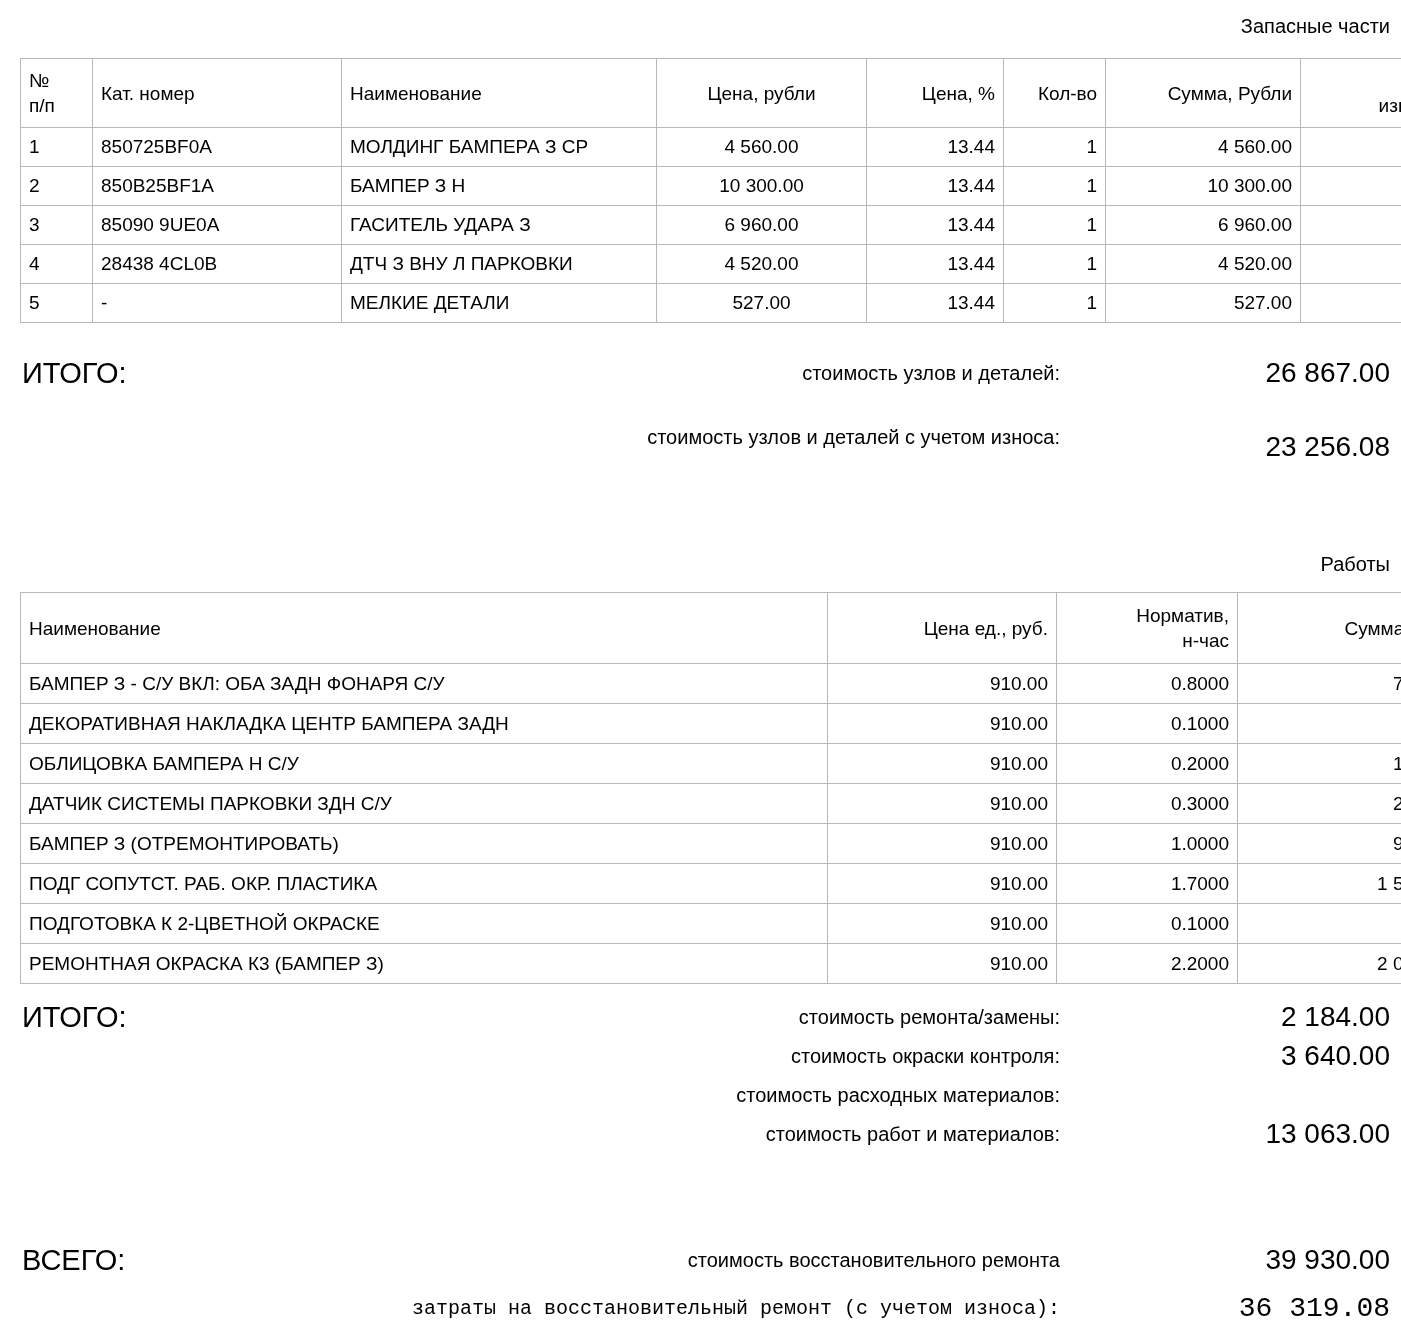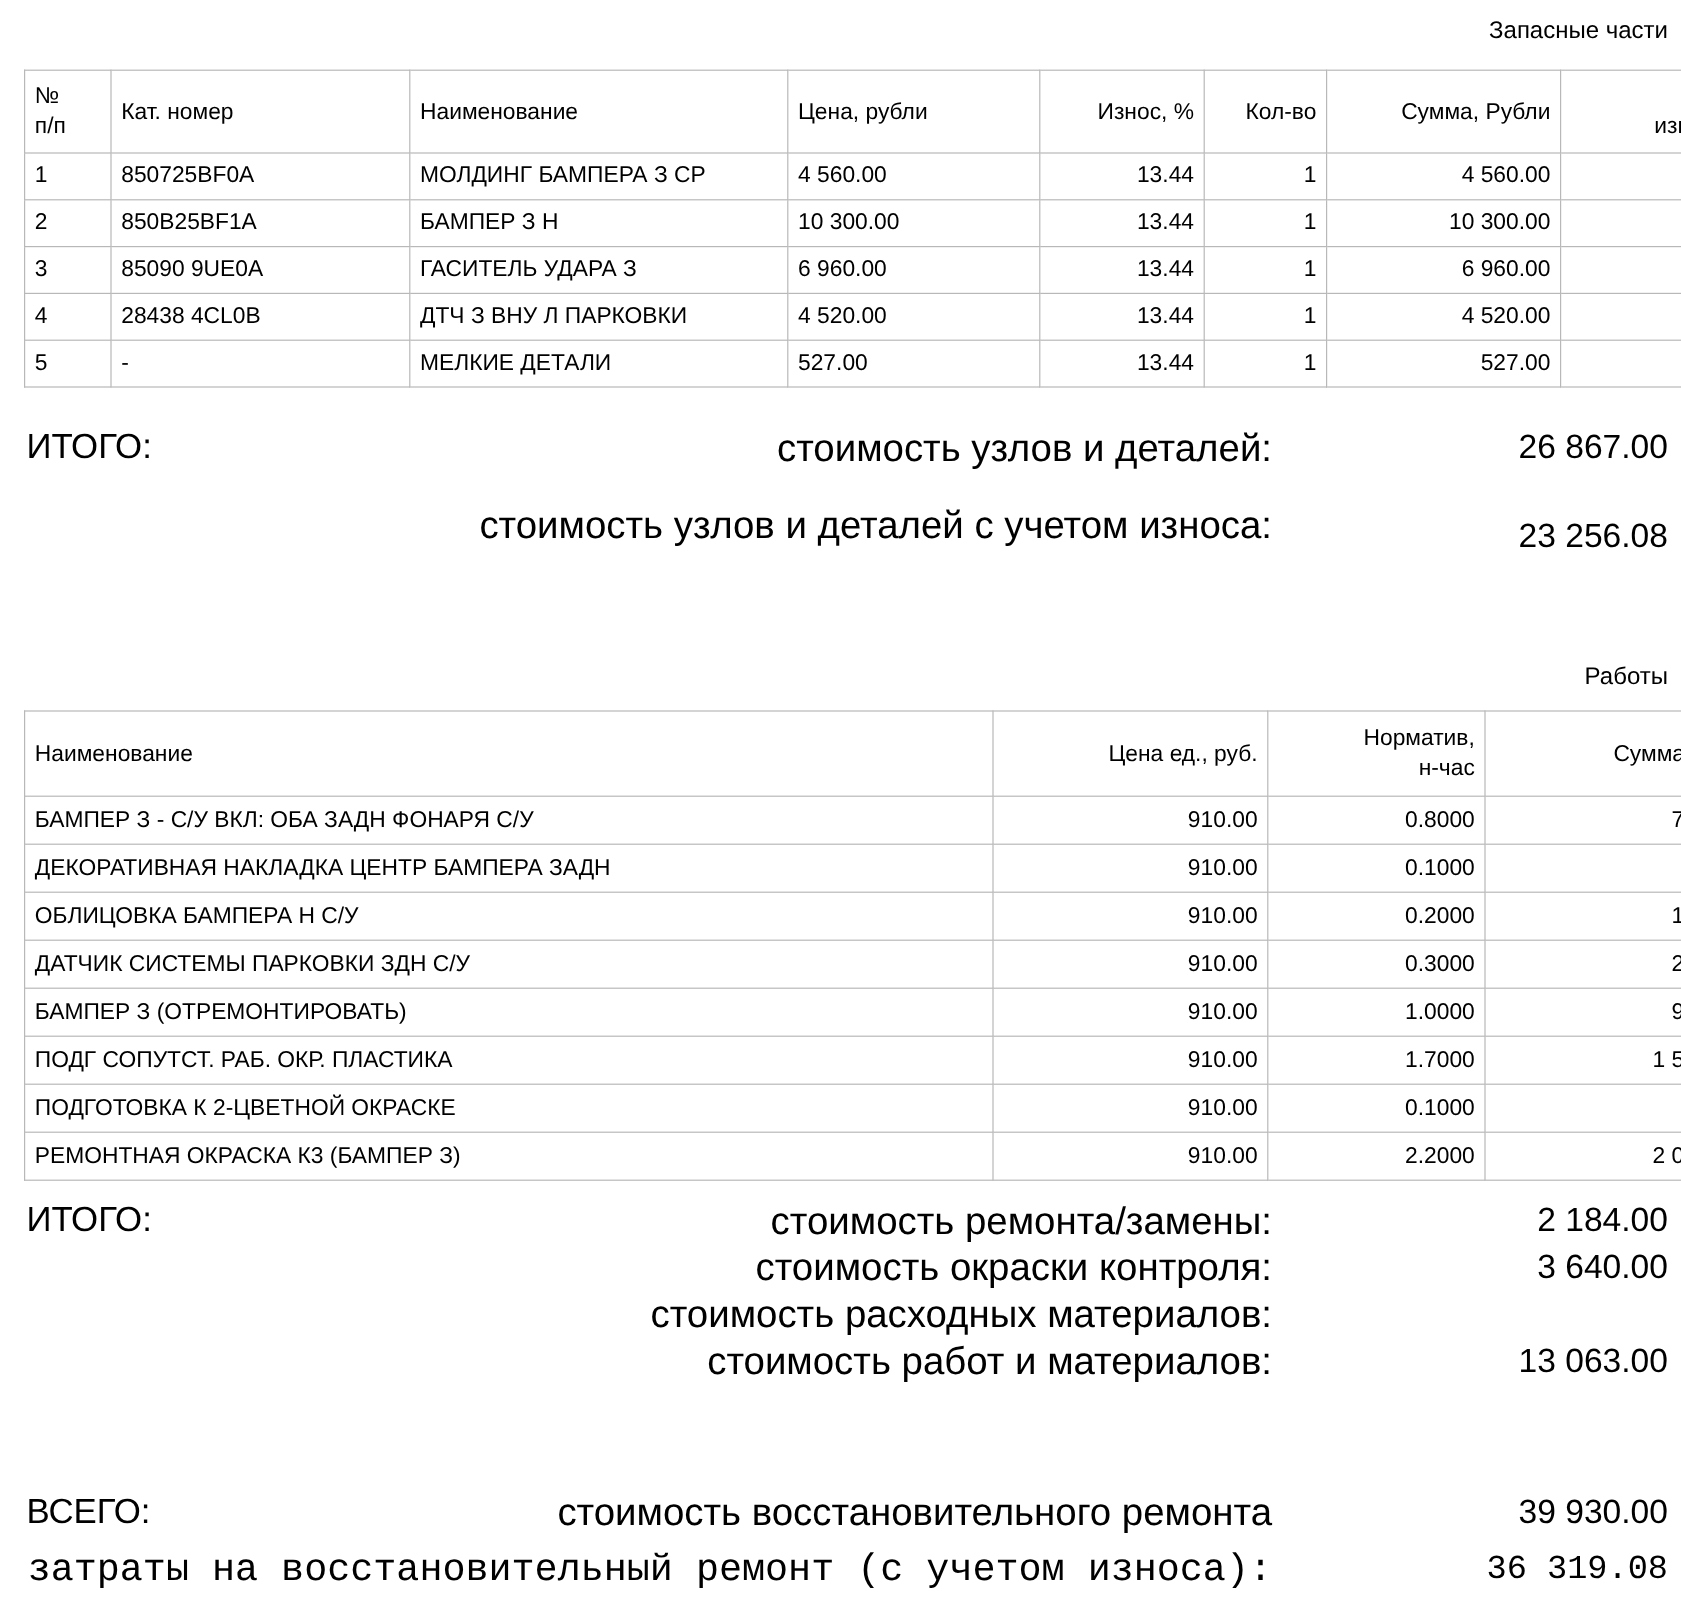--- a/index.html
+++ b/index.html
@@ -66,21 +66,21 @@
   #parts-table {
     left: 20px;
     top: 58px;
     width: 1371px;
   }
   #parts-table thead th { height: 68px; }
   #parts-table tbody td { height: 38px; }
   #parts-table .c-num      { width: 55px;  text-align: left; }
   #parts-table .c-cat      { width: 232px; text-align: left; }
   #parts-table .c-name     { width: 298px; text-align: left; }
-  #parts-table .c-price    { width: 193px; text-align: left; }
+  #parts-table .c-price    { width: 193px; text-align: center; }
   #parts-table .c-wear     { width: 120px; text-align: right; }
   #parts-table .c-qty      { width: 85px;  text-align: right; }
   #parts-table .c-sum      { width: 178px; text-align: right; }
   #parts-table .c-sumwear  { width: 208px; text-align: right; }
 
   
   #works-table {
     left: 20px;
     top: 592px;
     width: 1371px;
@@ -107,21 +107,21 @@
   }
   .total-row {
     position: relative;
     width: 1401px;
     height: 34px;
   }
   .total-label {
     position: absolute;
     right: 341px;
     text-align: right;
-    font-size: 32px;
+    font-size: 20px;
     line-height: 34px;
     white-space: nowrap;
   }
   .total-value {
     position: absolute;
     right: 11px;
     width: 320px;
     text-align: right;
     font-size: 28px;
     line-height: 34px;
@@ -156,21 +156,21 @@
   <table class="doc-table" id="parts-table">
     <thead>
       <tr>
         <th class="c-num">
           <span>№</span><br>
           <span>п/п</span>
         </th>
         <th class="c-cat">Кат. номер</th>
         <th class="c-name">Наименование</th>
         <th class="c-price">Цена, рубли</th>
-        <th class="c-wear">Износ, %</th>
+        <th class="c-wear">Цена, %</th>
         <th class="c-qty">Кол-во</th>
         <th class="c-sum">Сумма, Рубли</th>
         <th class="c-sumwear">
           <br>
           <span>износом, Рубли</span>
         </th>
       </tr>
     </thead>
     <tbody>
       <tr>

